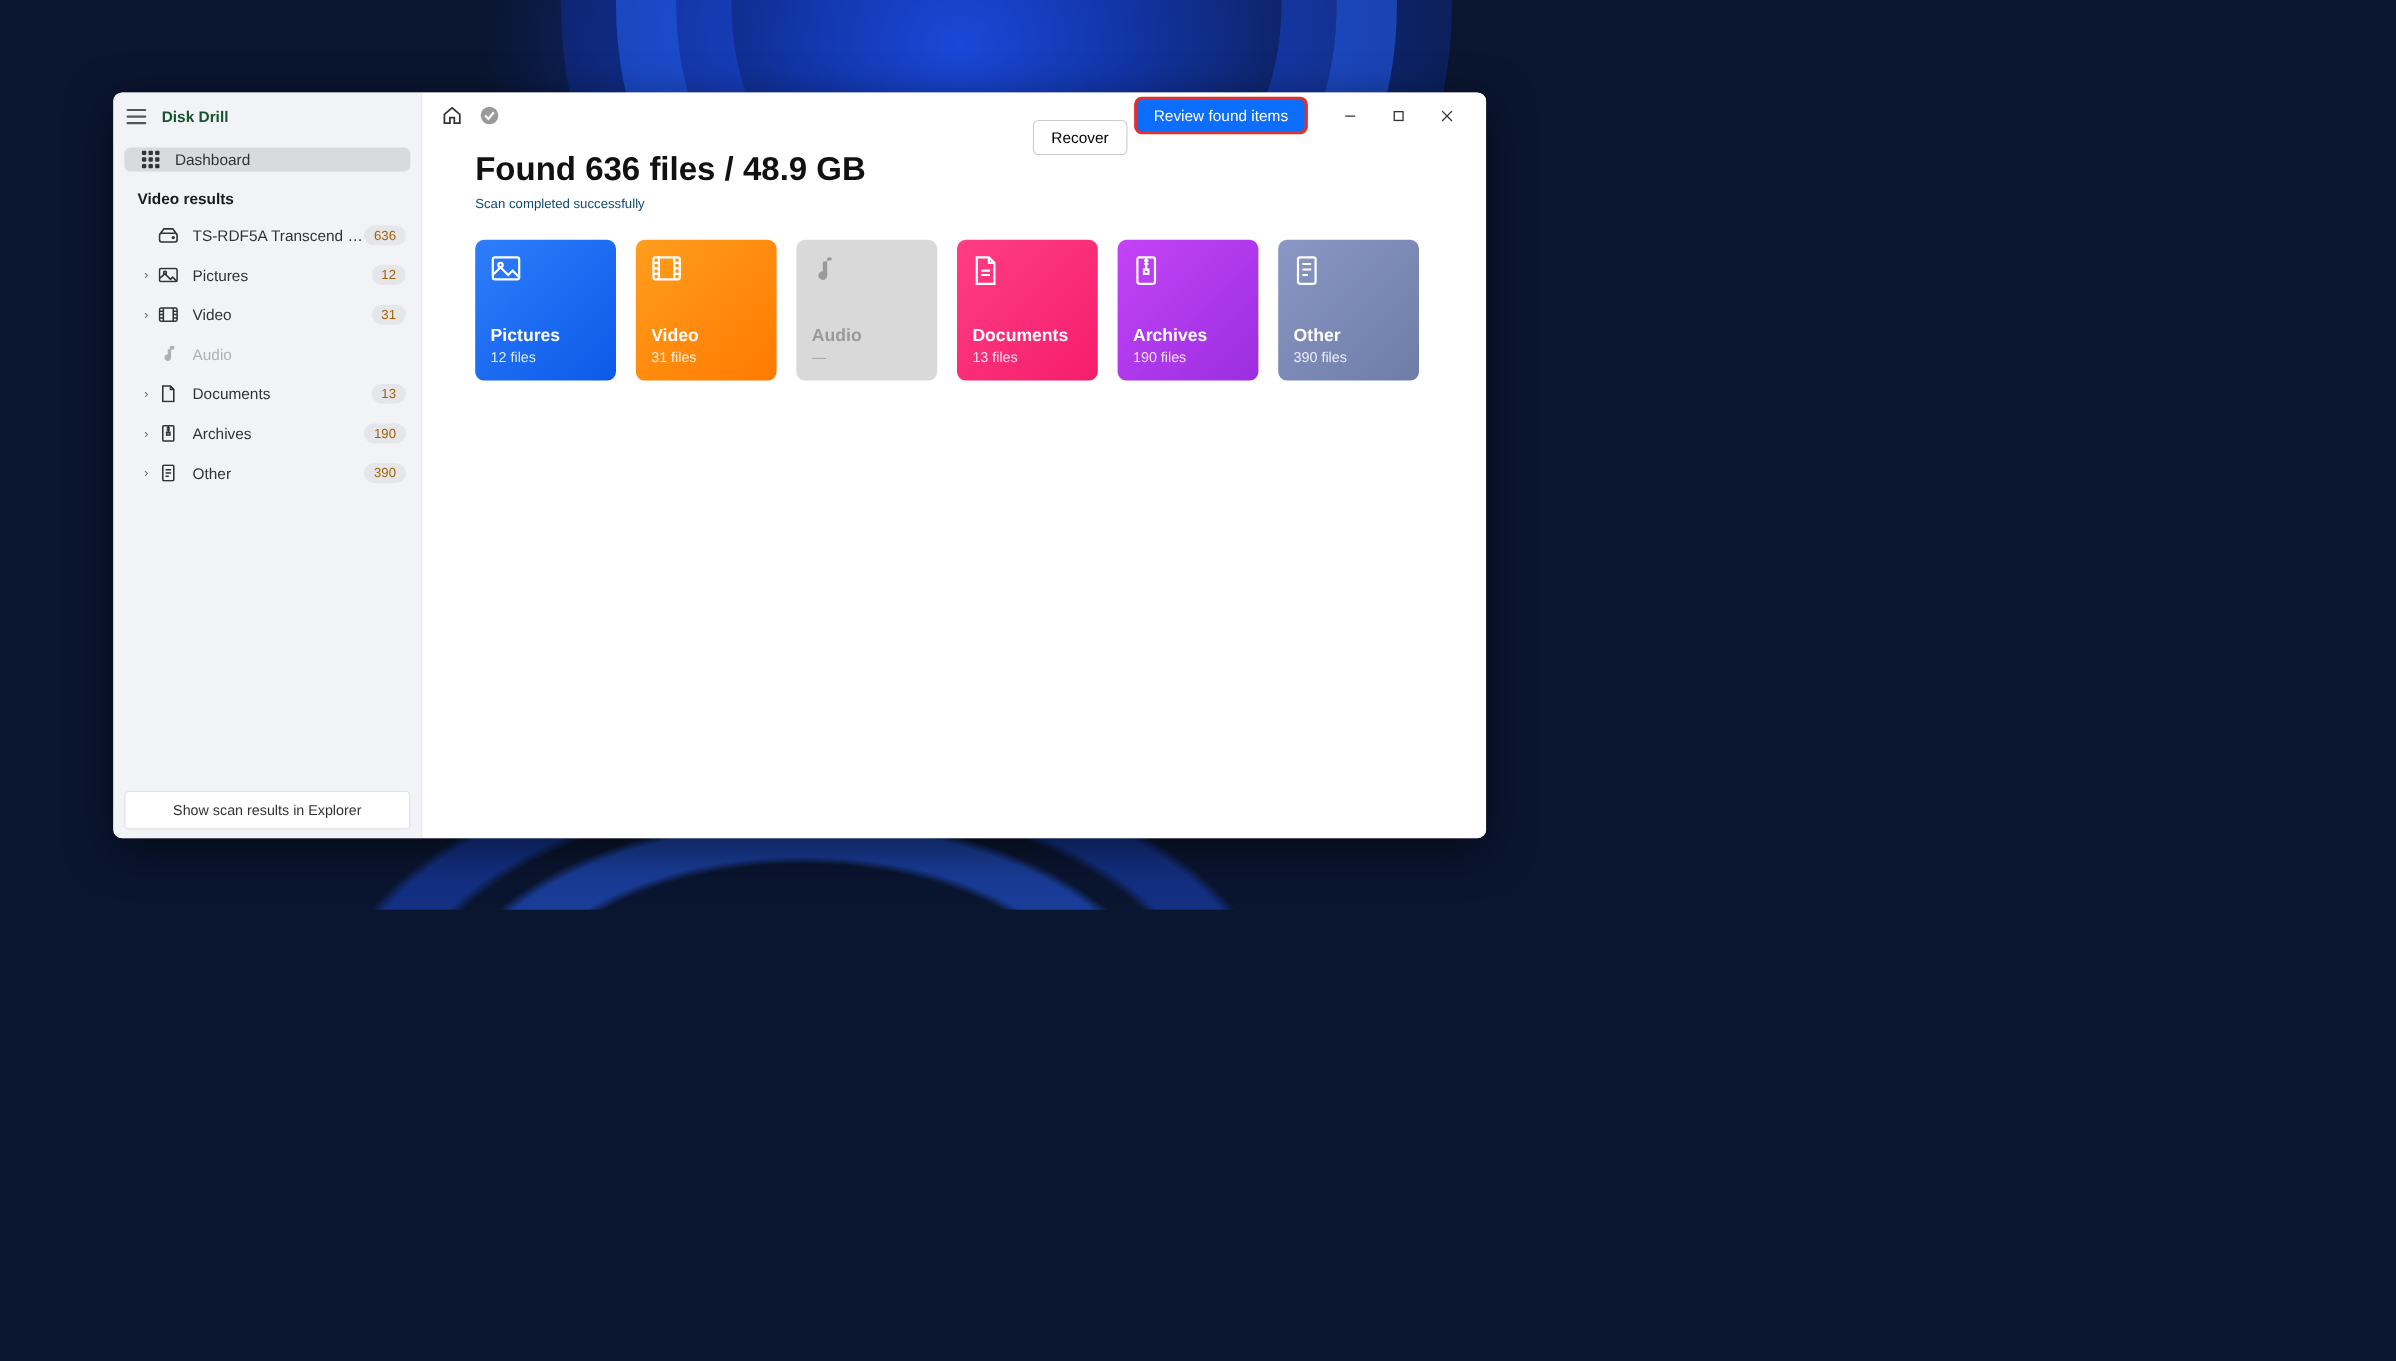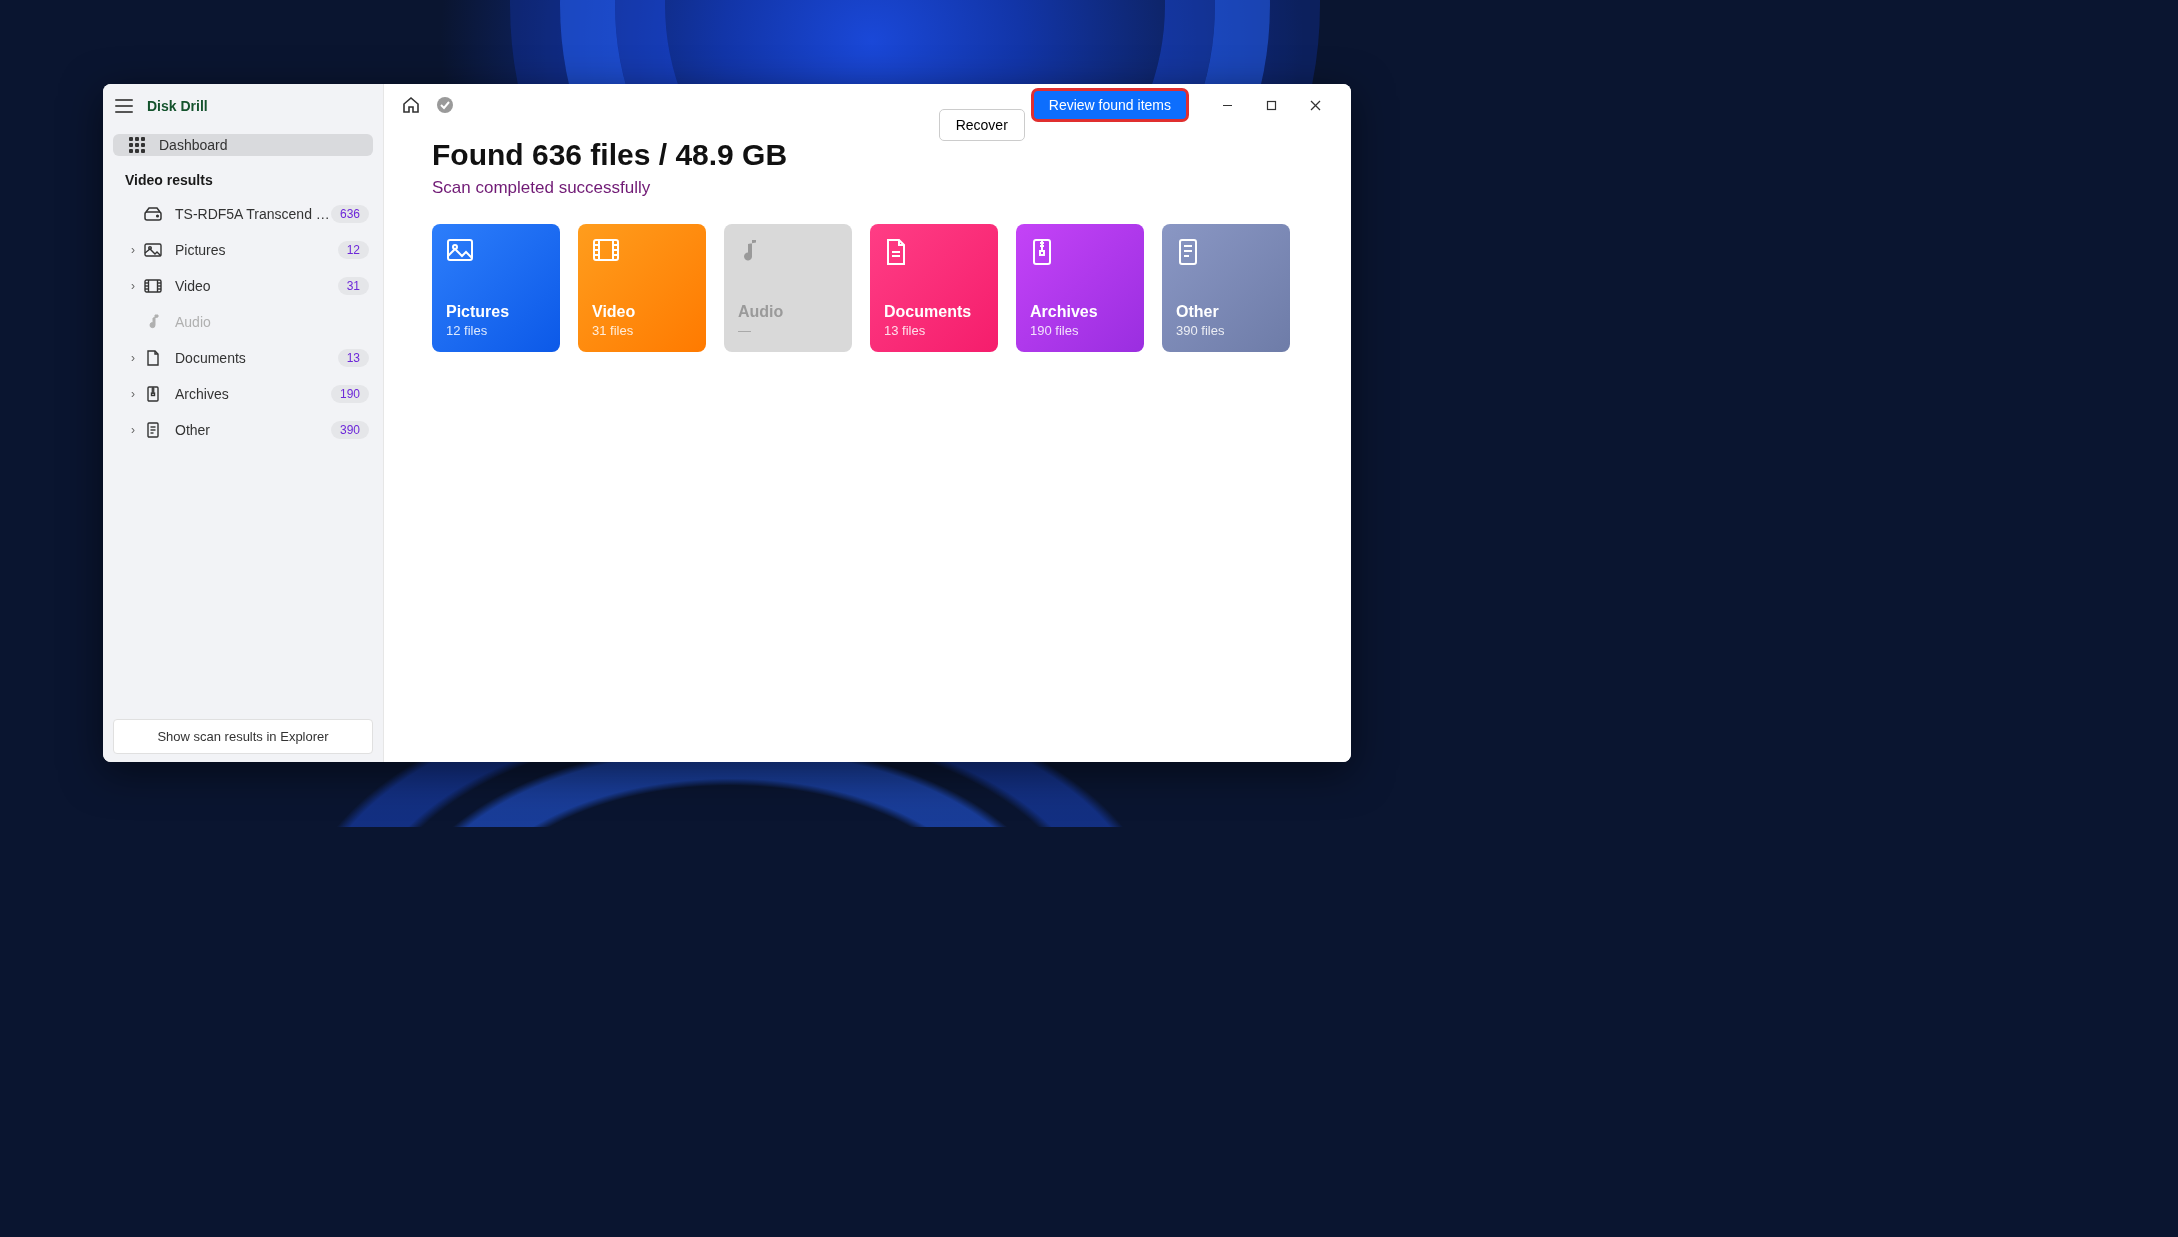--- a/index.html
+++ b/index.html
@@ -137,21 +137,21 @@
   white-space: nowrap;
   overflow: hidden;
   text-overflow: ellipsis;
 }
 
 .badge {
   background: #e5e6e9;
   border-radius: 10px;
   padding: 2px 9px;
   font-size: 12px;
-  color: #6d28d9;
+  color: #a16207;
   min-width: 22px;
   text-align: center;
 }
 
 .disabled-item { color: #b0b0b0; }
 .disabled-item svg { stroke: #b0b0b0; fill: #b0b0b0; }
 
 .sidebar-footer {
   position: absolute;
   bottom: 8px; left: 10px; right: 10px;
@@ -209,22 +209,22 @@
 
 .content { padding: 12px 48px; }
 
 .headline {
   font-size: 30px;
   font-weight: 600;
   color: #111;
 }
 
 .subhead {
-  font-size: 17px;
-  color: #701a75;
+  font-size: 12px;
+  color: #0c4a6e;
   margin-top: 6px;
 }
 
 .cards {
   display: flex;
   gap: 18px;
   margin-top: 26px;
 }
 
 .card {

